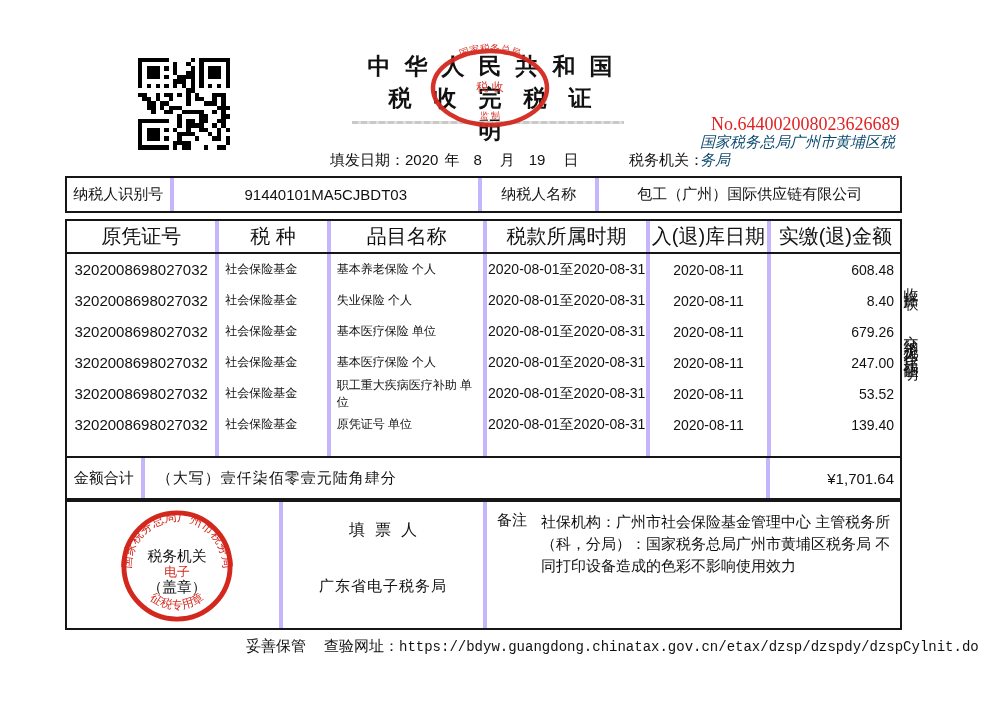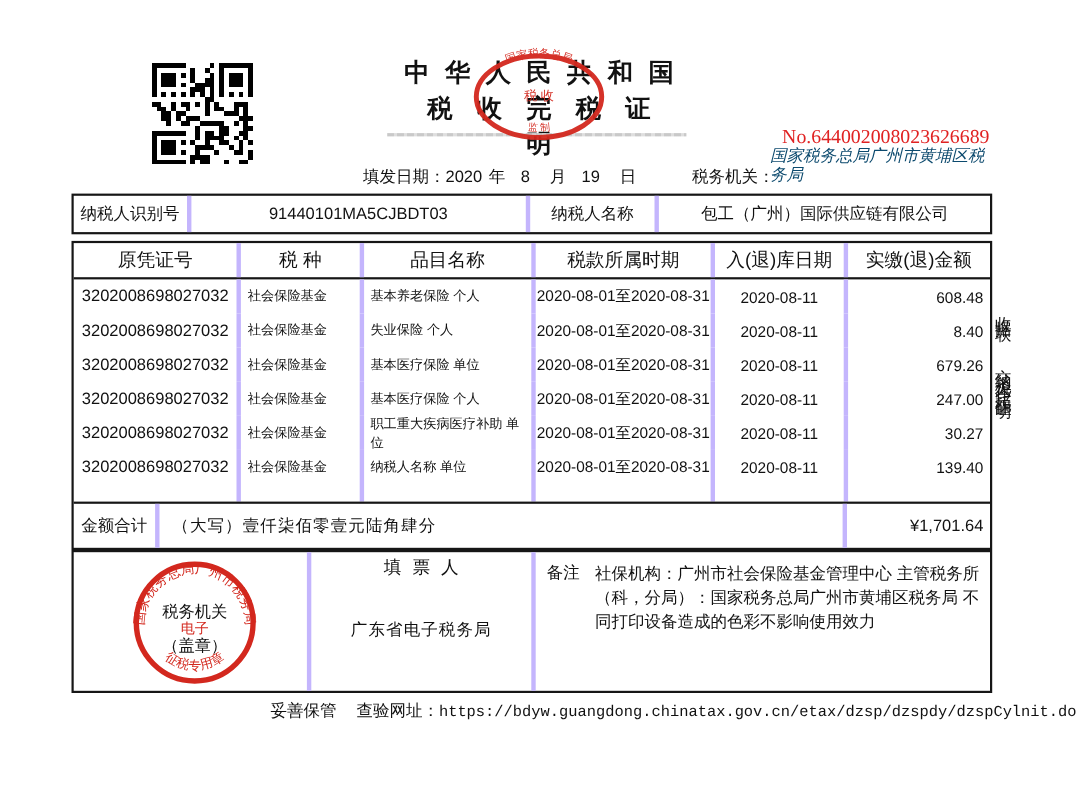--- a/index.html
+++ b/index.html
@@ -35,35 +35,35 @@
   .cell.last { border-right:none; }
   .bb { border-bottom:2px solid #161616; }
   .center { justify-content:center; text-align:center; }
   .right { justify-content:flex-end; text-align:right; }
 
   .t1 { top:176px; height:37px; }
   .t1 .cell { font-size:15px; }
 
   .t2 { top:219px; height:281px; }
   .t2 .hrow { height:33px; }
-  .t2 .hrow .cell { font-size:17px; justify-content:center; }
+  .t2 .hrow .cell { font-size:20px; justify-content:center; }
   .t2 .drow { height:31px; }
   .t2 .filler { height:20px; flex:1; }
   .t2 .trow { height:42px; }
   .c1{width:153px;} .c2{width:112px;} .c3{width:157px;} .c4{width:164px;} .c5{width:121px;} .c6{width:130px;}
   .fs15{font-size:15px;} .fs14{font-size:14px;} .fs12{font-size:12px;}
   .pl6{padding-left:6px;} .pr6{padding-right:6px;}
   .tc1{width:78px;} .tc2{width:628px;} .tc3{width:131px;}
   .trow .cell{font-size:15px;}
   .cn-amount{padding-left:12px; letter-spacing:1px;}
 
   .t3 { top:500px; height:130px; }
   .b1{width:217px; position:relative;} .b2{width:205px;} .b3{width:415px;}
   .seal-svg{position:absolute; left:51px; top:5px; width:118px; height:118px;}
-  .filler-cell{flex-direction:column; justify-content:flex-start; padding-top:4px;}
+  .filler-cell{flex-direction:column; justify-content:flex-start; padding-top:18px;}
   .filler-label{font-size:16px; letter-spacing:10px; padding-left:10px;}
   .filler-value{font-size:15px; margin-top:36px; letter-spacing:1px;}
   .remark-cell{align-items:flex-start; padding:9px 8px 0 10px;}
   .remark-label{font-size:15px; margin-right:14px; white-space:nowrap;}
   .remark-text{font-size:15px; line-height:22px; width:352px;}
 
   
   .side-note { position:absolute; left:901px; top:276px; height:270px; writing-mode:vertical-rl;
                text-orientation:upright; font-size:15px; letter-spacing:4px; }
   .side-note .p2 { margin-top:14px; }
@@ -361,26 +361,26 @@
       <div class="cell c4 center fs14">2020-08-01至2020-08-31</div>
       <div class="cell c5 center fs14">2020-08-11</div>
       <div class="cell c6 right fs14 pr6 last">247.00</div>
     </div>
     <div class="row drow">
       <div class="cell c1 center fs15">3202008698027032</div>
       <div class="cell c2 fs12 pl6">社会保险基金</div>
       <div class="cell c3 fs12 pl6">职工重大疾病医疗补助 单位</div>
       <div class="cell c4 center fs14">2020-08-01至2020-08-31</div>
       <div class="cell c5 center fs14">2020-08-11</div>
-      <div class="cell c6 right fs14 pr6 last">30.27</div>
-    </div>
-    <div class="row drow">
-      <div class="cell c1 center fs15">3202008698027032</div>
-      <div class="cell c2 fs12 pl6">社会保险基金</div>
-      <div class="cell c3 fs12 pl6">纳税人名称 单位</div>
+      <div class="cell c6 right fs14 pr6 last">53.52</div>
+    </div>
+    <div class="row drow">
+      <div class="cell c1 center fs15">3202008698027032</div>
+      <div class="cell c2 fs12 pl6">社会保险基金</div>
+      <div class="cell c3 fs12 pl6">原凭证号 单位</div>
       <div class="cell c4 center fs14">2020-08-01至2020-08-31</div>
       <div class="cell c5 center fs14">2020-08-11</div>
       <div class="cell c6 right fs14 pr6 last">139.40</div>
     </div>
 
     <div class="row filler">
       <div class="cell c1"></div>
         <div class="cell c2"></div>
         <div class="cell c3"></div>
       <div class="cell c4"></div>

